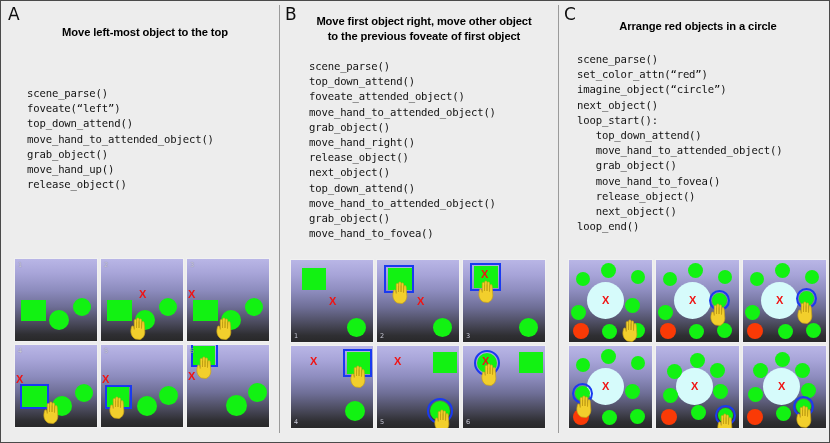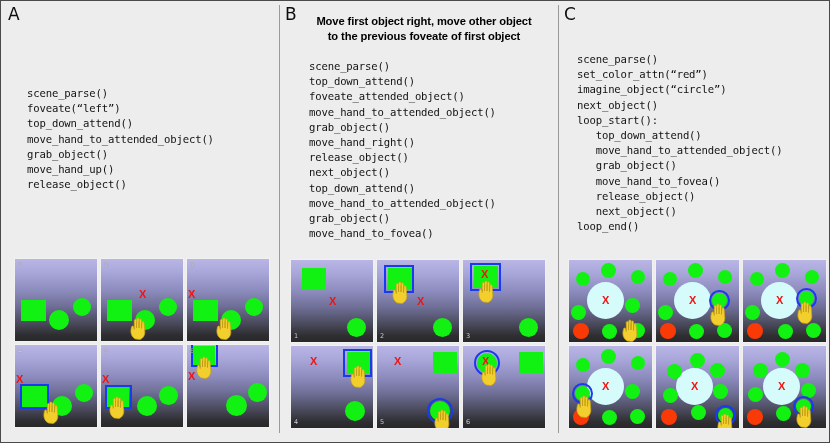--- a/index.html
+++ b/index.html
@@ -75,20 +75,21 @@
 </head>
 <body>
 
 <div id="figure">
 
   <div class="panel-divider" style="left:278px;"></div>
   <div class="panel-divider" style="left:557px;"></div>
 
   <div class="panel" style="left:0;width:278px;">
     <div class="panel-letter" style="left:7px;top:5px;">A</div>
+    <div class="panel-title" style="left:24px;top:24px;width:240px;">Move left-most object to the top</div>
     <div class="code-block" style="left:26px;top:85px;">scene_parse()
 foveate(“left”)
 top_down_attend()
 move_hand_to_attended_object()
 grab_object()
 move_hand_up()
 release_object()</div>
 
     <div class="grid" style="left:14px;top:258px;grid-template-columns:82px 82px 82px;grid-template-rows:82px 82px;">
 
@@ -329,20 +330,21 @@
               </g>
             </svg>
         </div>
       </div>
 
     </div>
   </div>
 
   <div class="panel" style="left:557px;width:273px;">
     <div class="panel-letter" style="left:6px;top:5px;">C</div>
+    <div class="panel-title" style="left:20px;top:18px;width:240px;">Arrange red objects in a circle</div>
     <div class="code-block" style="left:19px;top:51px;">scene_parse()
 set_color_attn(“red”)
 imagine_object(“circle”)
 next_object()
 loop_start():
    top_down_attend()
    move_hand_to_attended_object()
    grab_object()
    move_hand_to_fovea()
    release_object()

